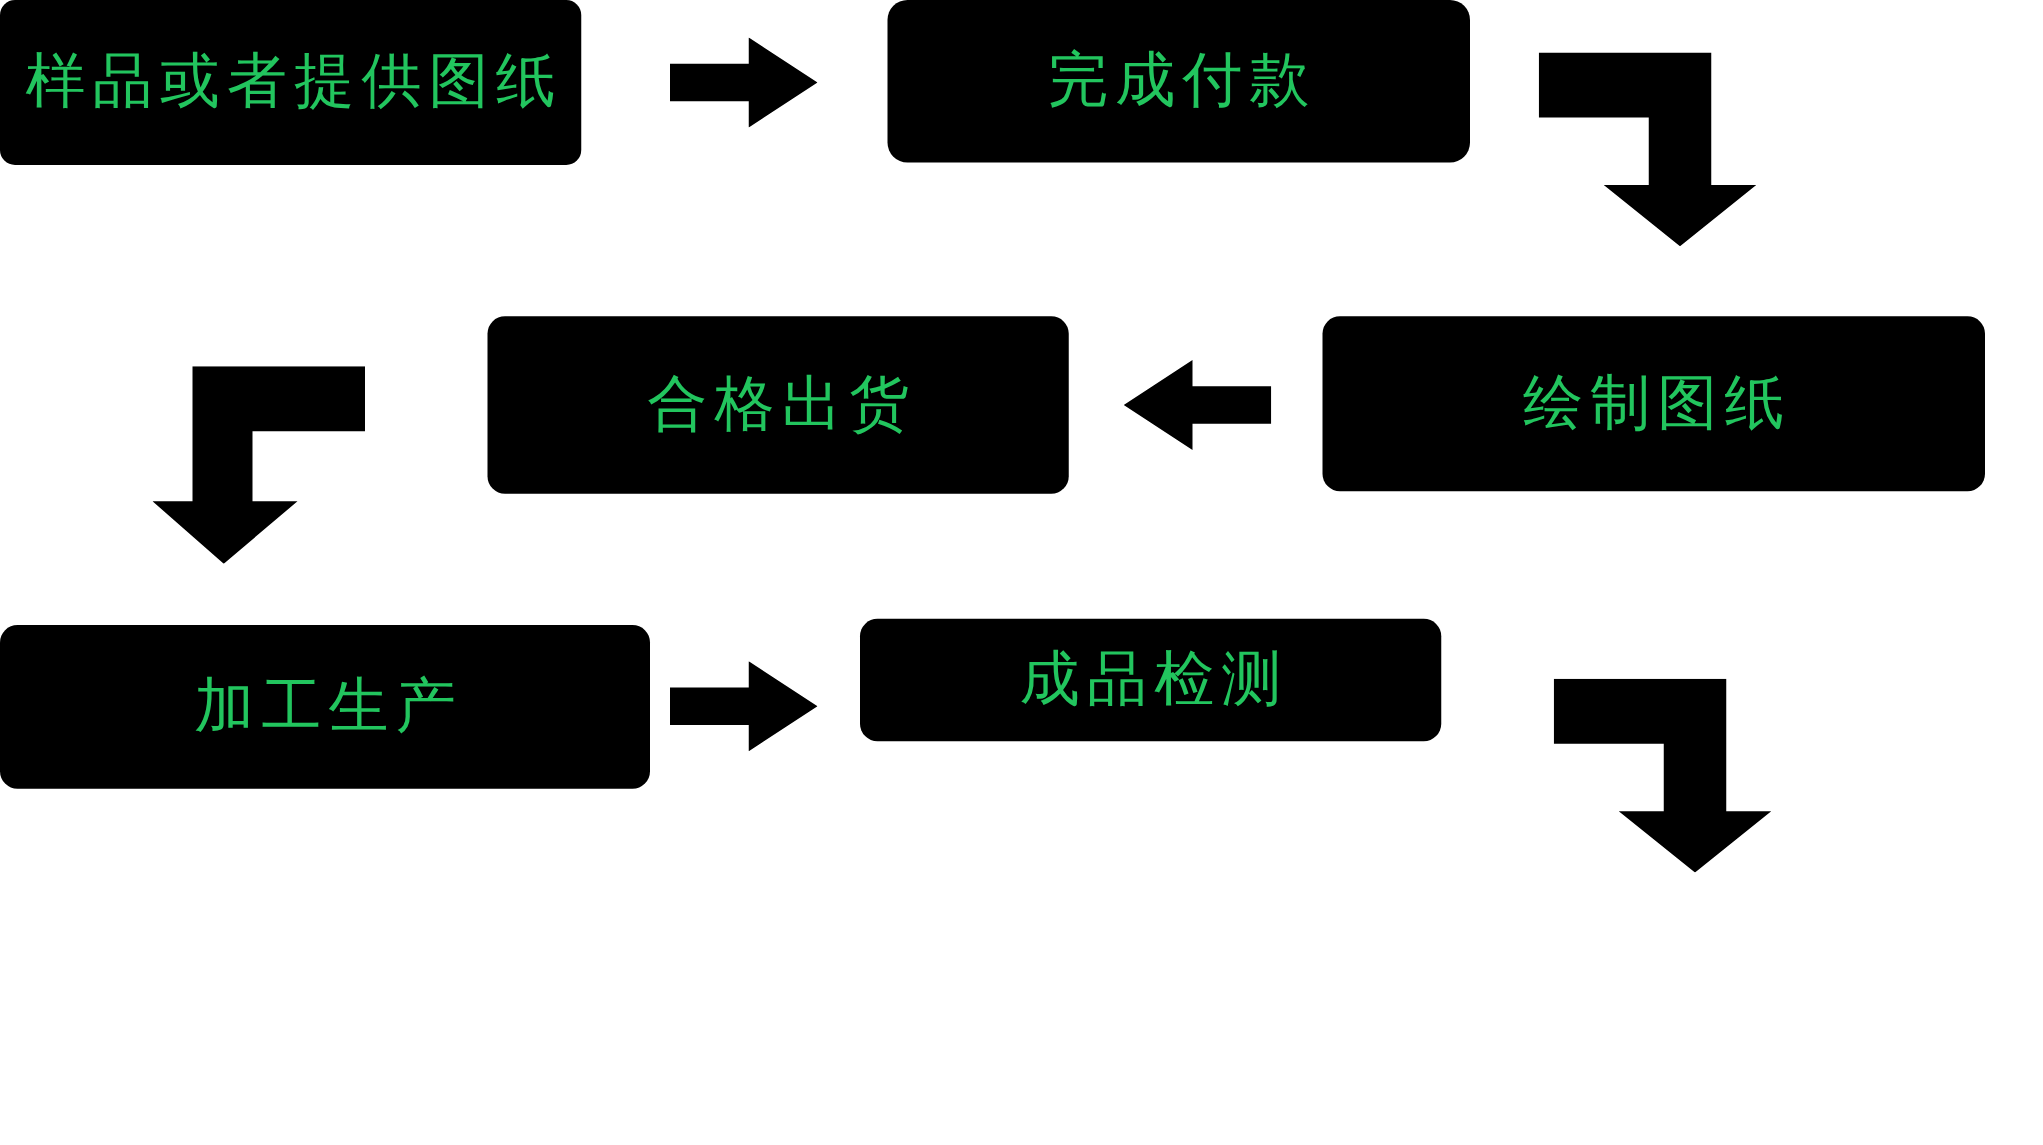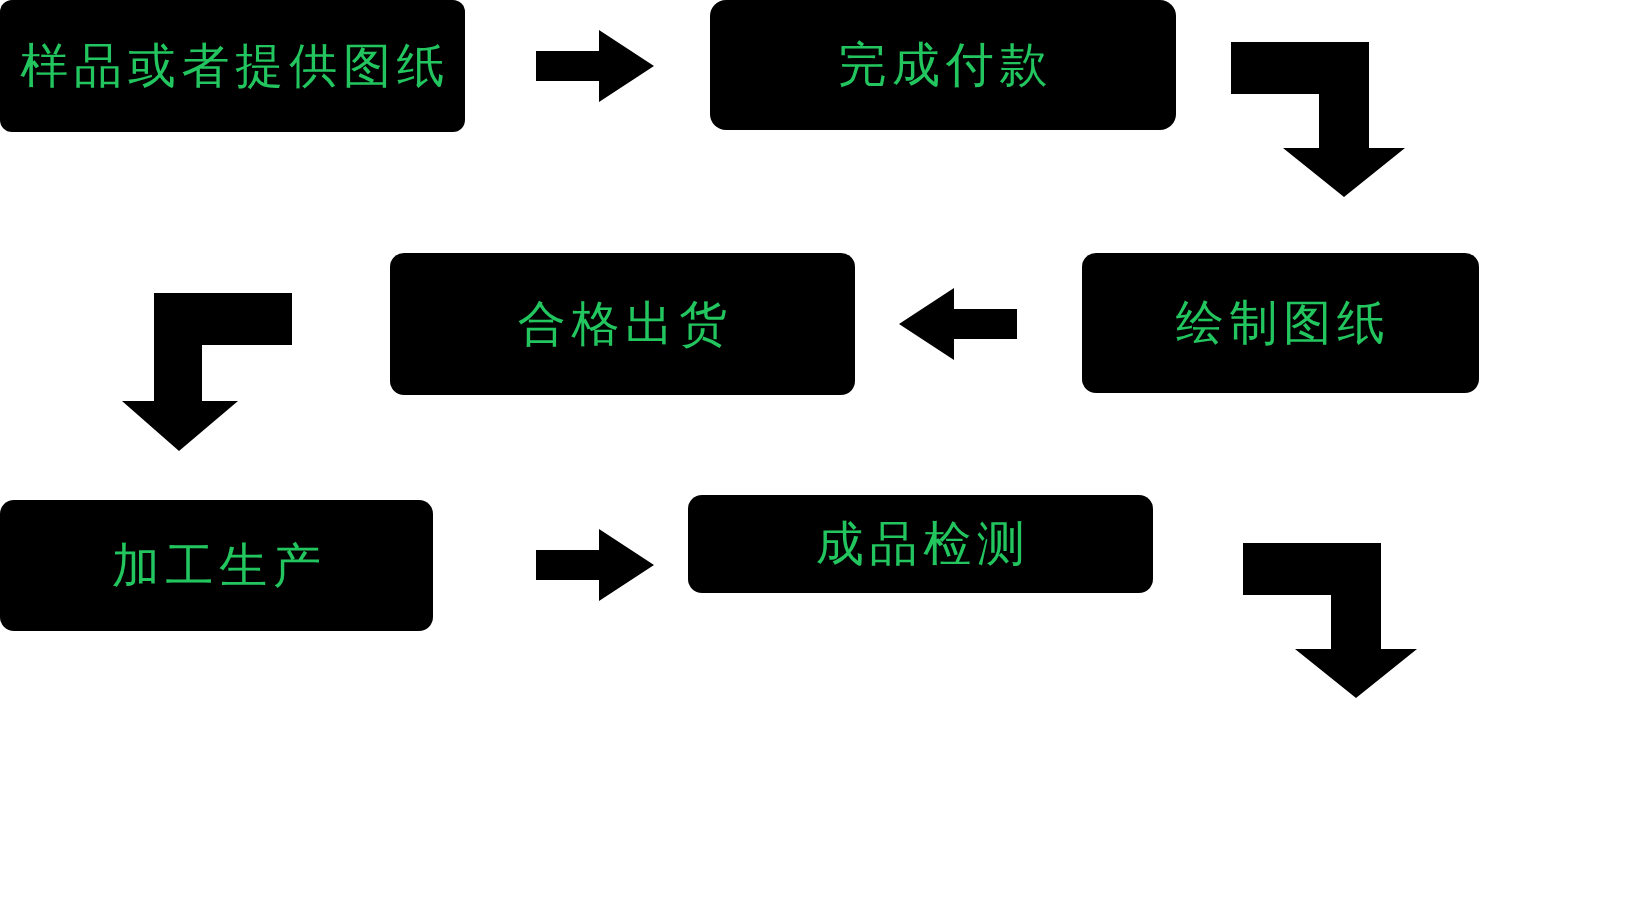--- a/index.html
+++ b/index.html
@@ -83,25 +83,25 @@
   <div class="node" style="left:390px; top:253px; width:465px; height:142px; font-size:48px; border-radius:14px;">
     <span class="label">合格出货</span>
   </div>
 
   <div class="arrow" style="left:899px; top:288px; width:118px; height:72px;">
     <svg viewBox="0 0 118 72" preserveAspectRatio="none">
       <polygon points="118,21 55,21 55,0 0,36 55,72 55,51 118,51"></polygon>
     </svg>
   </div>
 
-  <div class="node" style="left:1058px; top:253px; width:397px; height:140px; font-size:48px; border-radius:14px;margin-left:24px;">
+  <div class="node" style="left:1058px; top:253px; width:530px; height:140px; font-size:48px; border-radius:14px;">
     <span class="label">绘制图纸</span>
   </div>
 
-  <div class="node" style="left:0px; top:500px; width:433px; height:131px; font-size:48px; border-radius:14px;">
+  <div class="node" style="left:0px; top:500px; width:520px; height:131px; font-size:48px; border-radius:14px;">
     <span class="label">加工生产</span>
   </div>
 
   <div class="arrow" style="left:536px; top:529px; width:118px; height:72px;">
     <svg viewBox="0 0 118 72" preserveAspectRatio="none">
       <polygon points="0,21 63,21 63,0 118,36 63,72 63,51 0,51"></polygon>
     </svg>
   </div>
 
   <div class="node" style="left:688px; top:495px; width:465px; height:98px; font-size:48px; border-radius:14px;">

